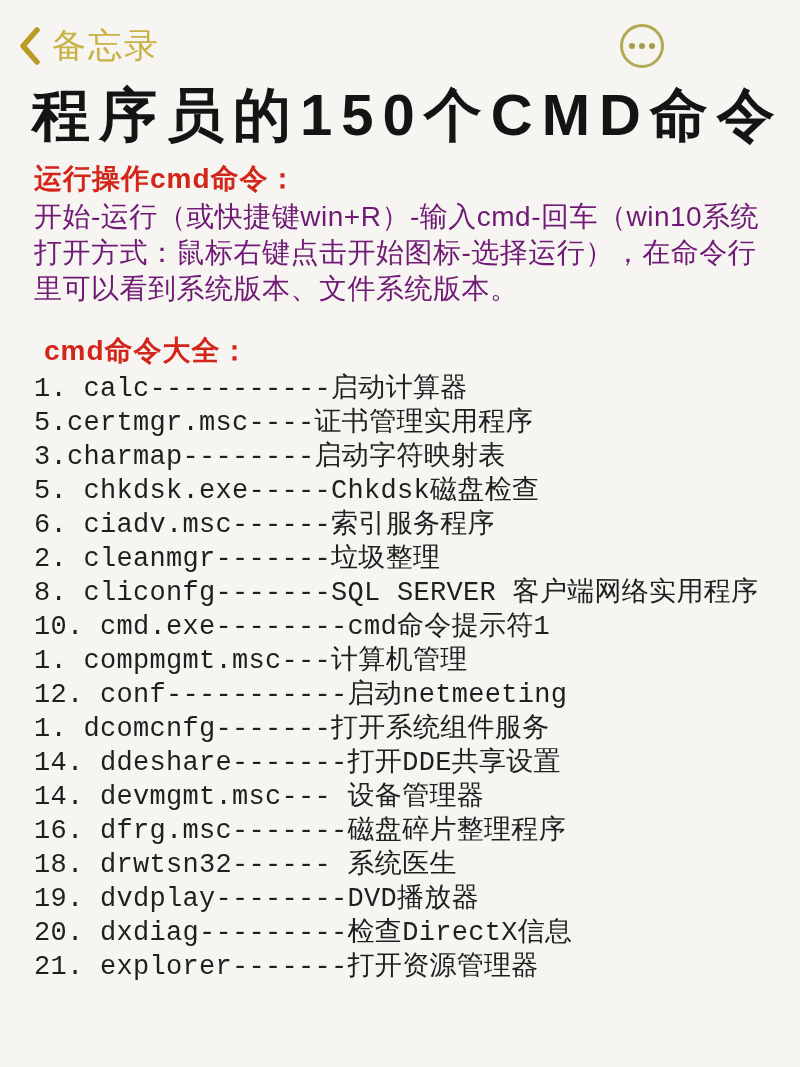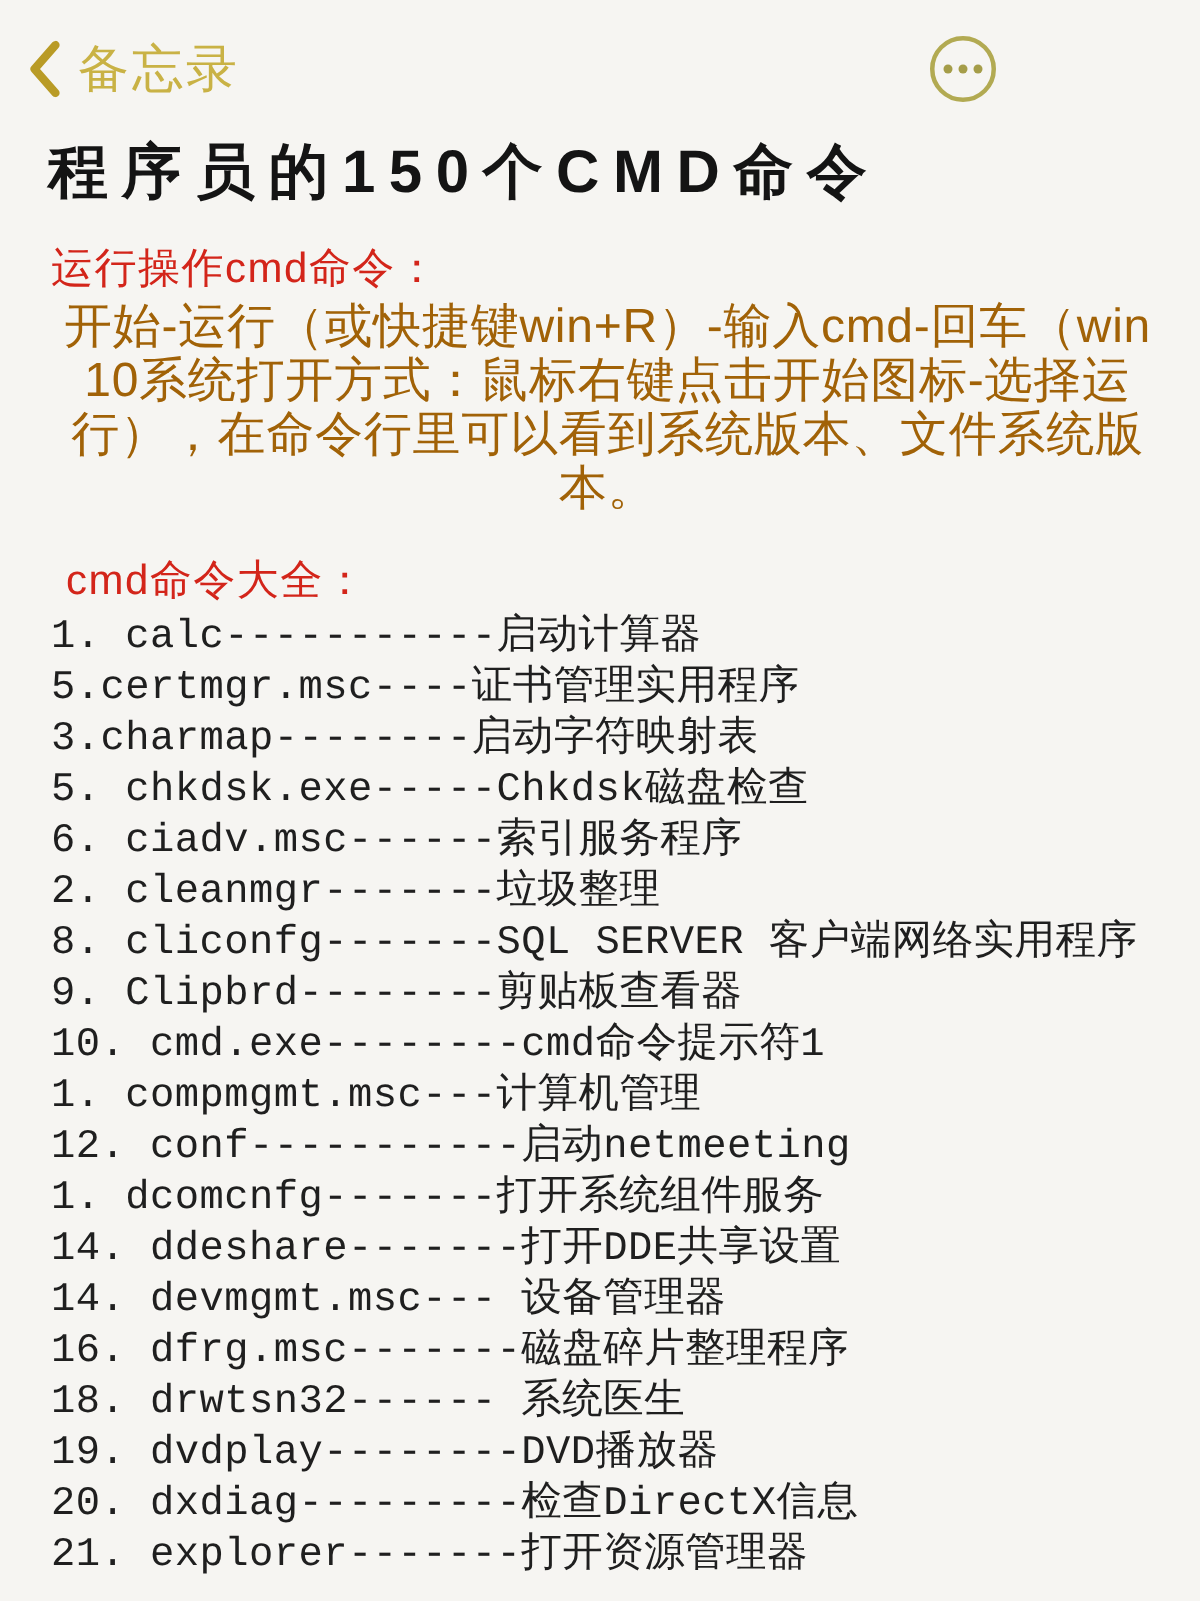--- a/index.html
+++ b/index.html
@@ -59,44 +59,43 @@
   }
   .more-button .dot {
     width: 6px;
     height: 6px;
     border-radius: 50%;
     background: #a59d49;
   }
   
   .note-title {
     margin: 14px 20px 0 32px;
-    font-size: 40px;
+    font-size: 58px;
     line-height: 58px;
     font-weight: 800;
     letter-spacing: 9px;
     color: #141414;
     white-space: nowrap;
   }
   .section-heading {
     margin: 18px 30px 0 34px;
     font-size: 28px;
     line-height: 34px;
-    font-weight: normal;
+    font-weight: bold;
     color: #d3251a;
     letter-spacing: 1px;
   }
   .run-instructions {
     margin: 3px 28px 0 34px;
     width: 742px;
-    font-size: 32px;
+    font-size: 28px;
     line-height: 36px;
-    color: #a16207;
+    color: #701a75;
     letter-spacing: 0.5px;
     word-break: break-all;
-    text-align: center;
   }
   .list-heading {
     margin-top: 27px;
     margin-left: 44px;
   }
   .cmd-list {
     margin: 4px 20px 0 34px;
   }
   .cmd-list-item {
     font-size: 27px;
@@ -136,21 +135,20 @@
   <section>
     <h2 class="section-heading list-heading">cmd命令大全：</h2>
     <div class="cmd-list">
       <div class="cmd-list-item">1. calc-----------启动计算器</div>
       <div class="cmd-list-item">5.certmgr.msc----证书管理实用程序</div>
       <div class="cmd-list-item">3.charmap--------启动字符映射表</div>
       <div class="cmd-list-item">5. chkdsk.exe-----Chkdsk磁盘检查</div>
       <div class="cmd-list-item">6. ciadv.msc------索引服务程序</div>
       <div class="cmd-list-item">2. cleanmgr-------垃圾整理</div>
       <div class="cmd-list-item">8. cliconfg-------SQL SERVER 客户端网络实用程序</div>
-      <div class="cmd-list-item">9. Clipbrd--------剪贴板查看器</div>
       <div class="cmd-list-item">10. cmd.exe--------cmd命令提示符1</div>
       <div class="cmd-list-item">1. compmgmt.msc---计算机管理</div>
       <div class="cmd-list-item">12. conf-----------启动netmeeting</div>
       <div class="cmd-list-item">1. dcomcnfg-------打开系统组件服务</div>
       <div class="cmd-list-item">14. ddeshare-------打开DDE共享设置</div>
       <div class="cmd-list-item">14. devmgmt.msc--- 设备管理器</div>
       <div class="cmd-list-item">16. dfrg.msc-------磁盘碎片整理程序</div>
       <div class="cmd-list-item">18. drwtsn32------ 系统医生</div>
       <div class="cmd-list-item">19. dvdplay--------DVD播放器</div>
       <div class="cmd-list-item">20. dxdiag---------检查DirectX信息</div>

